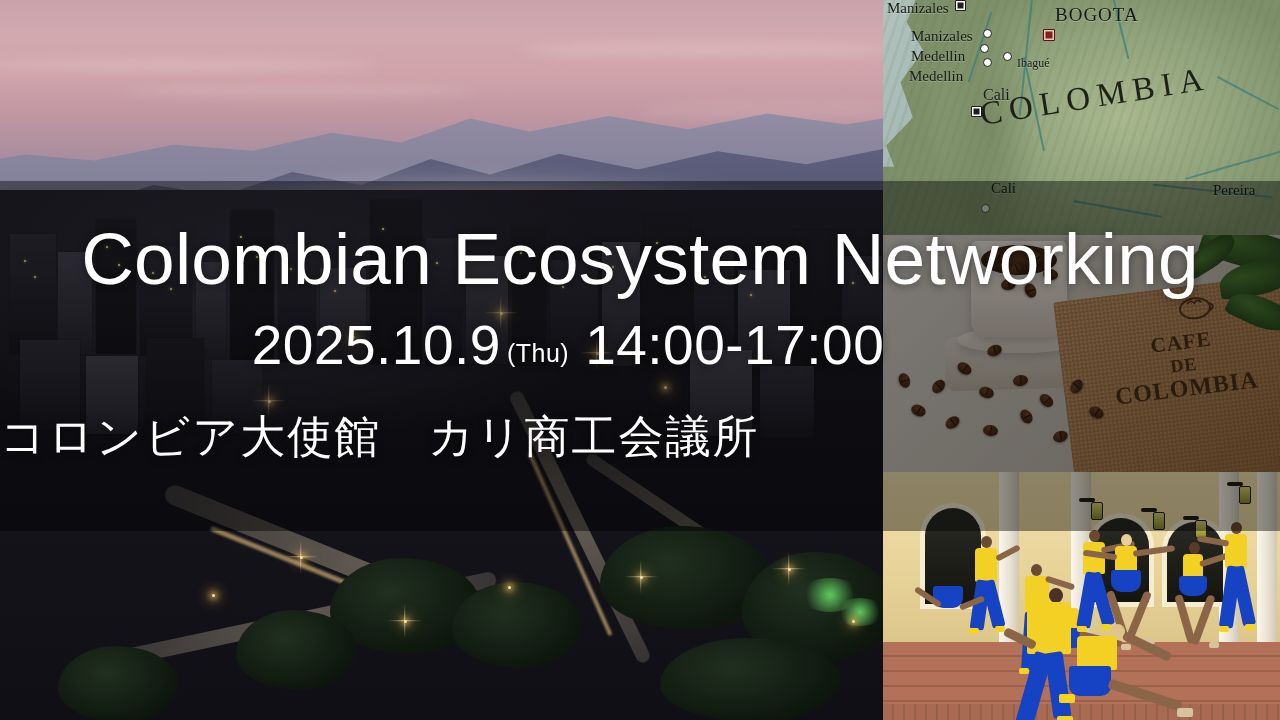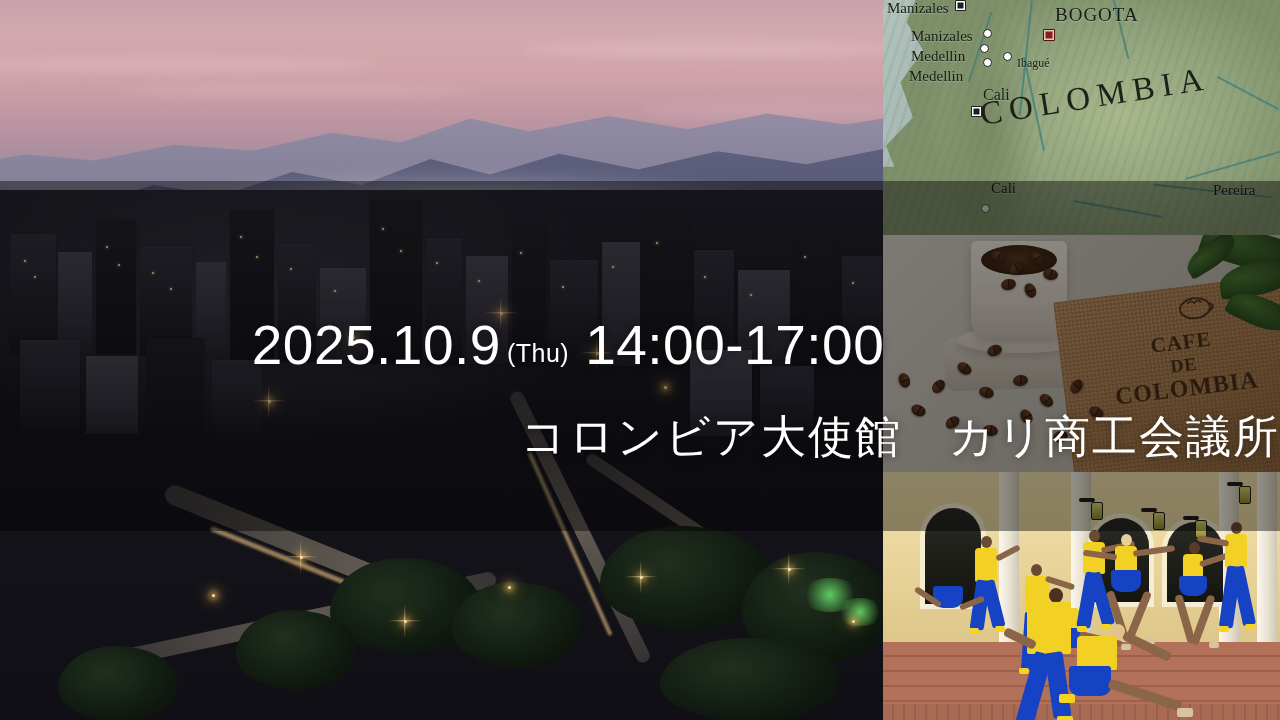--- a/index.html
+++ b/index.html
@@ -432,21 +432,21 @@
     font-size: 25px;
     position: relative;
     top: -2px;
     padding: 0 6px;
   }
   .dateline .gap { display: inline-block; width: 10px; }
   .subtitle {
     position: absolute;
     left: 0; top: 414px;
     width: 1280px;
-    text-align: right;
+    text-align: left;
     color: #ffffff;
     font-size: 45px;
     font-weight: 300;
     letter-spacing: 2px;
     line-height: 1;
     white-space: nowrap;
     text-shadow: 0 1px 10px rgba(0,0,0,.45);
   }
 </style>
 </head>
@@ -768,20 +768,21 @@
         <div class="d-limb" style="left:44px;top:70px;width:76px;height:10px;transform:rotate(18deg);"></div>
         <div class="d-shoe" style="left:-4px;top:74px;width:16px;height:9px;"></div>
         <div class="d-shoe" style="left:114px;top:88px;width:16px;height:9px;background:#d8c3a0;"></div>
       </div>
     </div>
   </div>
 
   <div class="band"></div>
 
   <div class="text-layer">
+    <div class="title">Colombian Ecosystem Networking</div>
 
     <div class="dateline">
       <span>2025.10.9</span><span class="dow">(Thu)</span><span class="gap"></span><span>14:00-17:00</span>
     </div>
 
     <div class="subtitle">コロンビア大使館　カリ商工会議所</div>
   </div>
 
 </div>
 

